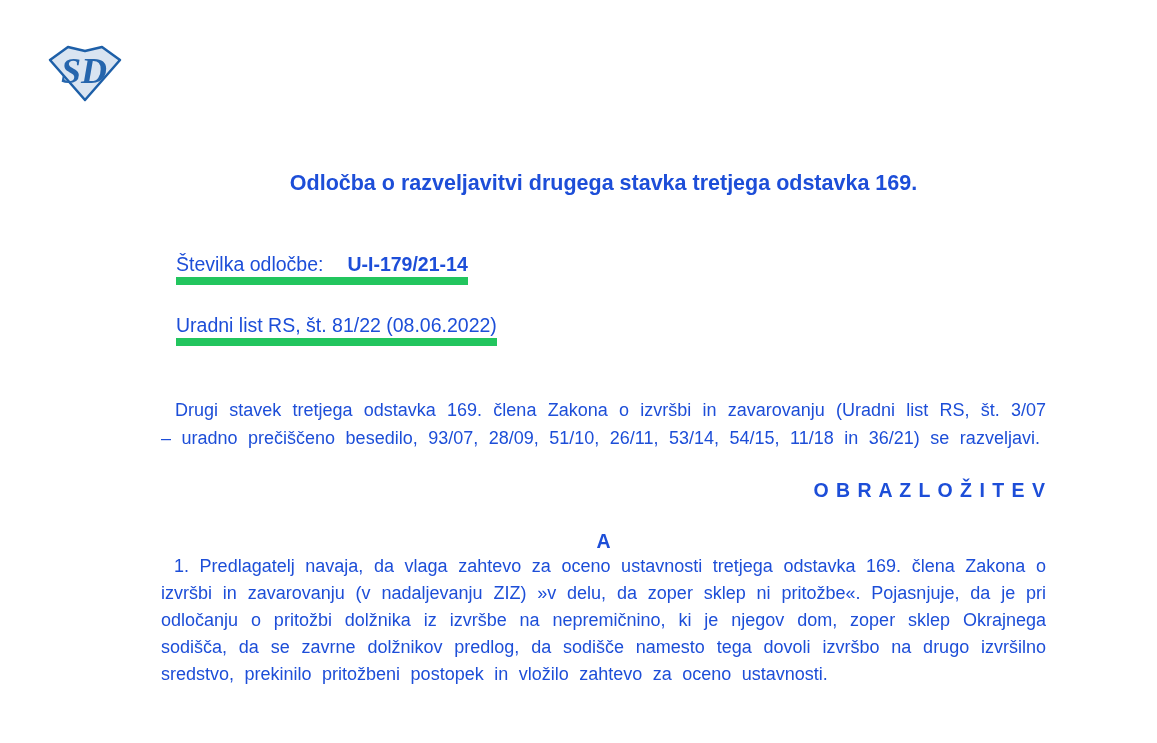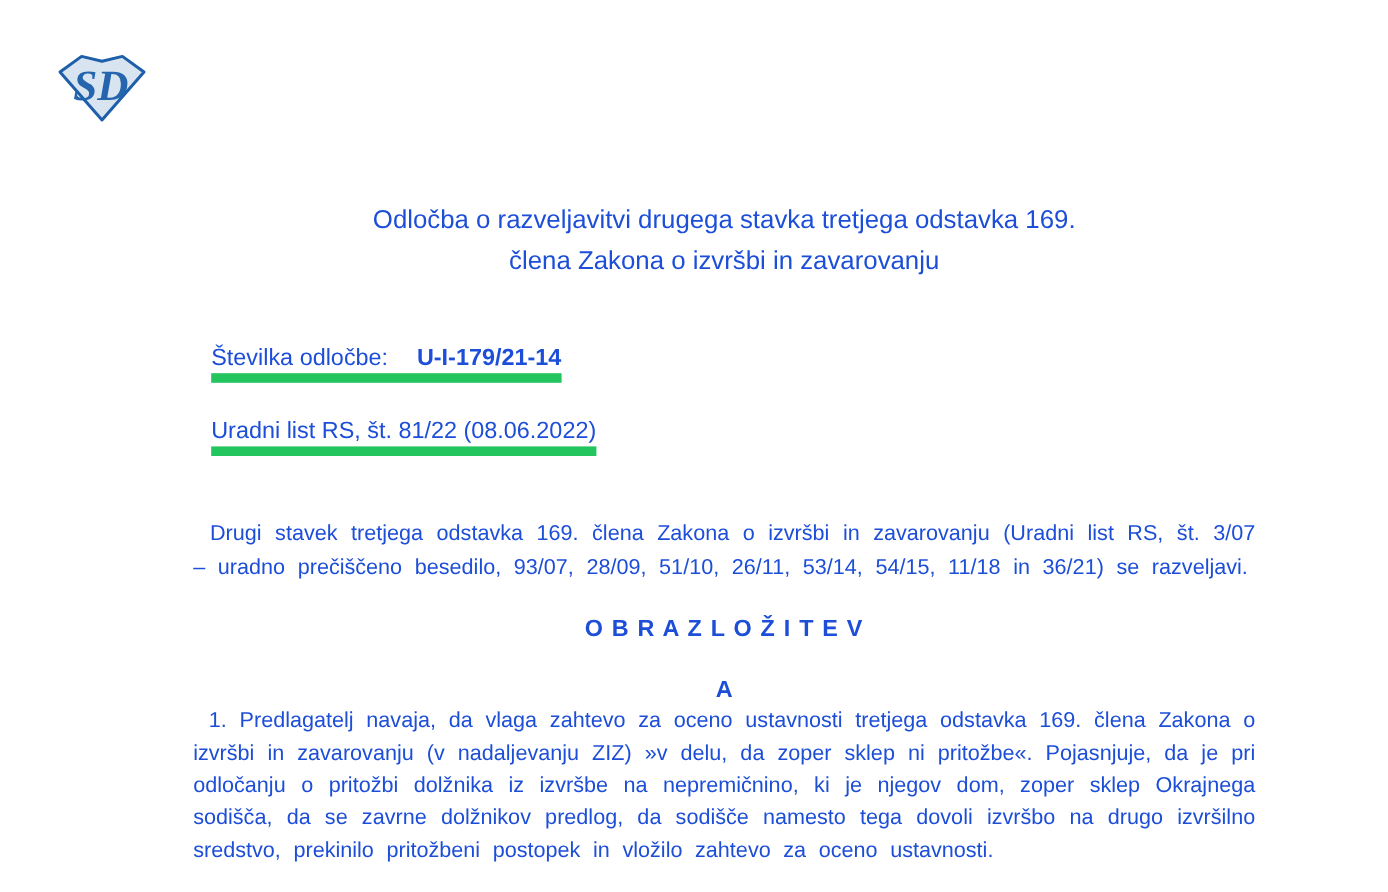--- a/index.html
+++ b/index.html
@@ -21,21 +21,21 @@
     width: 78px;
     height: 58px;
   }
   .content {
     margin-left: 137px;
     width: 885px;
   }
   .doc-title {
     margin-top: 166px;
     font-size: 21.5px;
-    font-weight: normal;
+    font-weight: bold;
     line-height: 34px;
     text-align: center;
   }
   .ref-line {
     display: inline-block;
     margin-left: 15px;
     font-size: 19.5px;
     line-height: 22px;
     padding-bottom: 2px;
     border-bottom: 8px solid #22c55e;
@@ -55,21 +55,21 @@
     margin-top: 50px;
     line-height: 28px;
     text-indent: 14px;
   }
   .heading-center {
     font-size: 19.5px;
     font-weight: bold;
     text-align: center;
     line-height: 24px;
   }
-  .heading-center.reasoning { margin-top: 26px; letter-spacing: 1px; }
+  .heading-center.reasoning { margin-top: 26px; letter-spacing: 1px; text-align: right; }
   .heading-center.section-a { margin-top: 27px; }
   .para.reasoning-p1 {
     margin-top: 0;
     line-height: 27px;
     text-indent: 13px;
   }
 </style>
 </head>
 <body>
 
@@ -77,21 +77,20 @@
 
   <svg class="logo" viewBox="0 0 78 58" xmlns="http://www.w3.org/2000/svg">
     <polygon points="4,16 22,3 39,7 56,3 74,16 39,56" fill="#d9e4f1" stroke="#1d5fa8" stroke-width="2.5" stroke-linejoin="round"></polygon>
     <text x="38" y="39" text-anchor="middle" font-family="'Liberation Serif', serif" font-style="italic" font-weight="bold" font-size="36" fill="#2565ad">SD</text>
   </svg>
 
   <div class="content">
 
     <div class="doc-title">
       <div>Odločba o razveljavitvi drugega stavka tretjega odstavka 169.</div>
-      <div>člena Zakona o izvršbi in zavarovanju</div>
     </div>
 
     <div class="ref-block decision">
       <span class="ref-line"><span>Številka odločbe:</span><span class="ref-gap"></span><span class="ref-value">U-I-179/21-14</span></span>
     </div>
 
     <div class="ref-block gazette">
       <span class="ref-line">Uradni list RS, št. 81/22 (08.06.2022)</span>
     </div>
 

